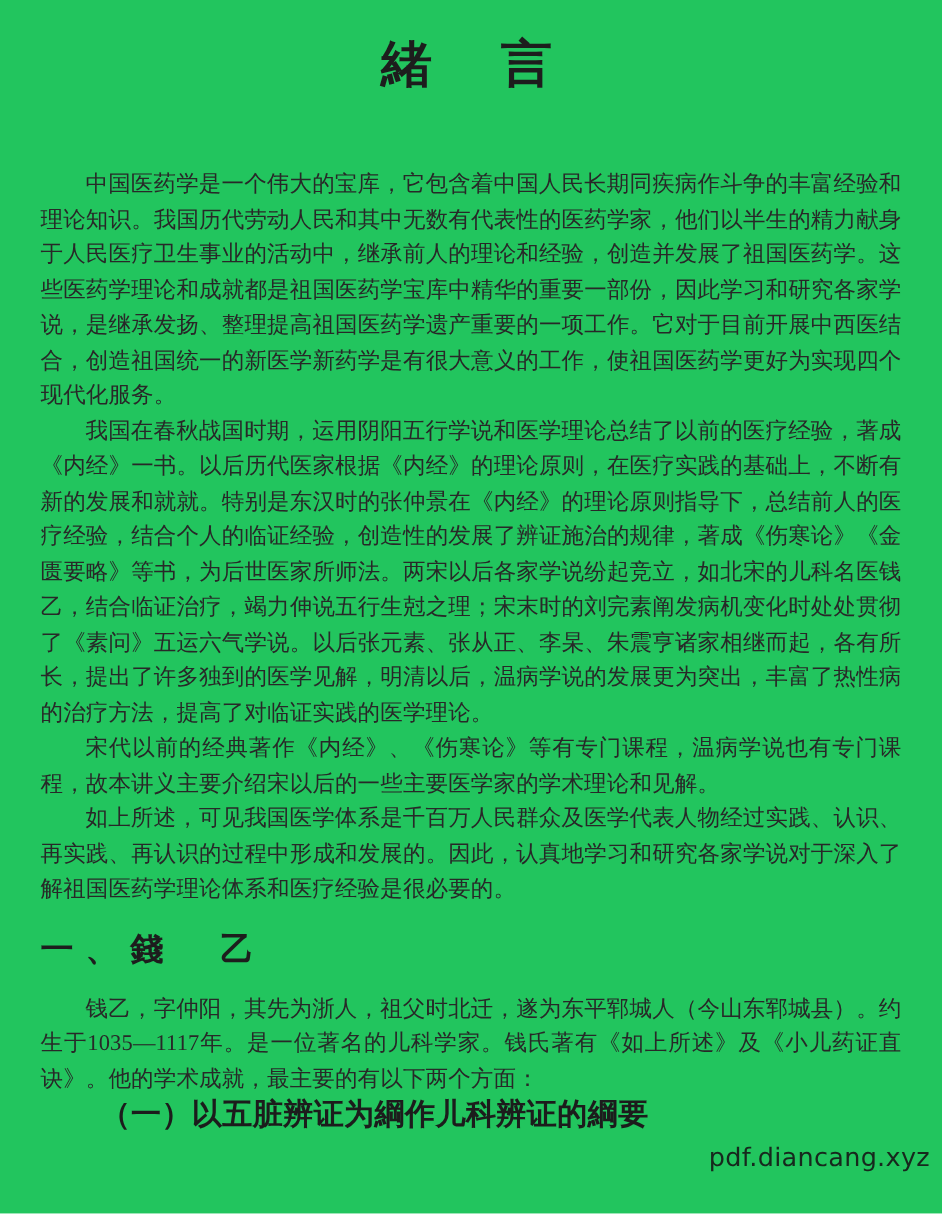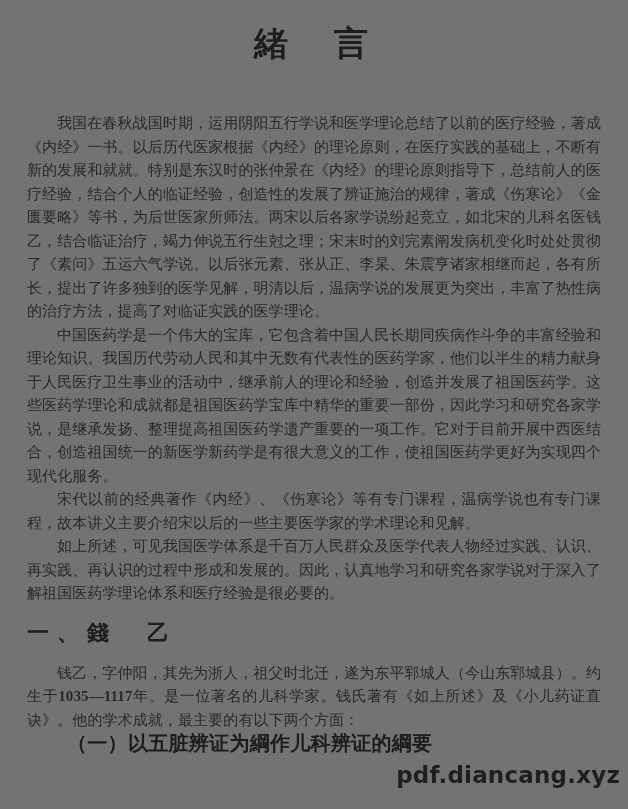--- a/index.html
+++ b/index.html
@@ -5,21 +5,21 @@
   html, body {
     margin: 0;
     padding: 0;
     background: #ffffff;
   }
   .page {
     position: relative;
     width: 628px;
     height: 809px;
     margin: 0;
-    background: #737373;
+    background: #22c55e;
     overflow: hidden;
     font-family: "Liberation Serif", "DejaVu Serif", serif;
     color: #262626;
   }
   .title {
     margin: 24px 0 0 0;
     text-align: center;
     font-size: 34px;
     line-height: 40px;
     font-weight: 700;
@@ -50,46 +50,46 @@
   .subheading {
     margin: 0;
     font-size: 20px;
     line-height: 23.5px;
     font-weight: 700;
     text-indent: 2em;
     letter-spacing: 0.3px;
     color: #1c1c1c;
   }
   .bold-inline {
-    font-weight: 700;
+    font-weight: 400;
   }
   .watermark {
     position: absolute;
     top: 762px;
     right: 8px;
     font-family: "DejaVu Sans", "Liberation Sans", sans-serif;
-    font-size: 23px;
-    font-weight: 700;
+    font-size: 17px;
+    font-weight: 400;
     letter-spacing: 0.2px;
     color: rgba(22, 22, 22, 0.9);
     white-space: nowrap;
   }
 </style>
 </head>
 <body>
 
 <div class="page">
 
   <h1 class="title">緒　言</h1>
 
   <div class="content">
 
+    <p class="body-para">中国医药学是一个伟大的宝库，它包含着中国人民长期同疾病作斗争的丰富经验和理论知识。我国历代劳动人民和其中无数有代表性的医药学家，他们以半生的精力献身于人民医疗卫生事业的活动中，继承前人的理论和经验，创造并发展了祖国医药学。这些医药学理论和成就都是祖国医药学宝库中精华的重要一部份，因此学习和研究各家学说，是继承发扬、整理提高祖国医药学遗产重要的一项工作。它对于目前开展中西医结合，创造祖国统一的新医学新药学是有很大意义的工作，使祖国医药学更好为实现四个现代化服务。</p>
+
     <p class="body-para">我国在春秋战国时期，运用阴阳五行学说和医学理论总结了以前的医疗经验，著成《内经》一书。以后历代医家根据《内经》的理论原则，在医疗实践的基础上，不断有新的发展和就就。特别是东汉时的张仲景在《内经》的理论原则指导下，总结前人的医疗经验，结合个人的临证经验，创造性的发展了辨证施治的规律，著成《伤寒论》《金匮要略》等书，为后世医家所师法。两宋以后各家学说纷起竞立，如北宋的儿科名医钱乙，结合临证治疗，竭力伸说五行生尅之理；宋末时的刘完素阐发病机变化时处处贯彻了《素问》五运六气学说。以后张元素、张从正、李杲、朱震亨诸家相继而起，各有所长，提出了许多独到的医学见解，明清以后，温病学说的发展更为突出，丰富了热性病的治疗方法，提高了对临证实践的医学理论。</p>
-
-    <p class="body-para">中国医药学是一个伟大的宝库，它包含着中国人民长期同疾病作斗争的丰富经验和理论知识。我国历代劳动人民和其中无数有代表性的医药学家，他们以半生的精力献身于人民医疗卫生事业的活动中，继承前人的理论和经验，创造并发展了祖国医药学。这些医药学理论和成就都是祖国医药学宝库中精华的重要一部份，因此学习和研究各家学说，是继承发扬、整理提高祖国医药学遗产重要的一项工作。它对于目前开展中西医结合，创造祖国统一的新医学新药学是有很大意义的工作，使祖国医药学更好为实现四个现代化服务。</p>
 
     <p class="body-para">宋代以前的经典著作《内经》、《伤寒论》等有专门课程，温病学说也有专门课程，故本讲义主要介绍宋以后的一些主要医学家的学术理论和见解。</p>
 
     <p class="body-para">如上所述，可见我国医学体系是千百万人民群众及医学代表人物经过实践、认识、再实践、再认识的过程中形成和发展的。因此，认真地学习和研究各家学说对于深入了解祖国医药学理论体系和医疗经验是很必要的。</p>
 
     <h2 class="section-heading">一、錢　乙</h2>
 
     <p class="body-para"><span>钱乙，字仲阳，其先为浙人，祖父时北迁，遂为东平郓城人（今山东郓城县）。约生于</span><span class="bold-inline">1035—1117</span><span>年。是一位著名的儿科学家。钱氏著有《如上所述》及《小儿药证直诀》。他的学术成就，最主要的有以下两个方面：</span></p>
 
     <h3 class="subheading">（一）以五脏辨证为綱作儿科辨证的綱要</h3>

